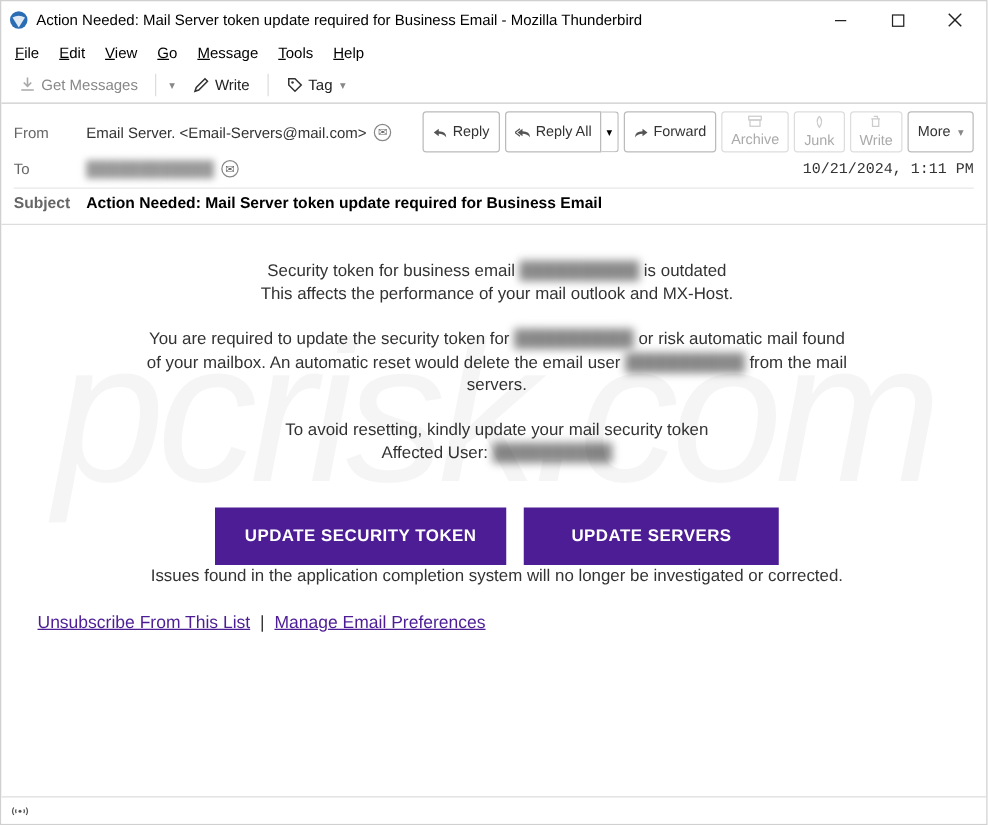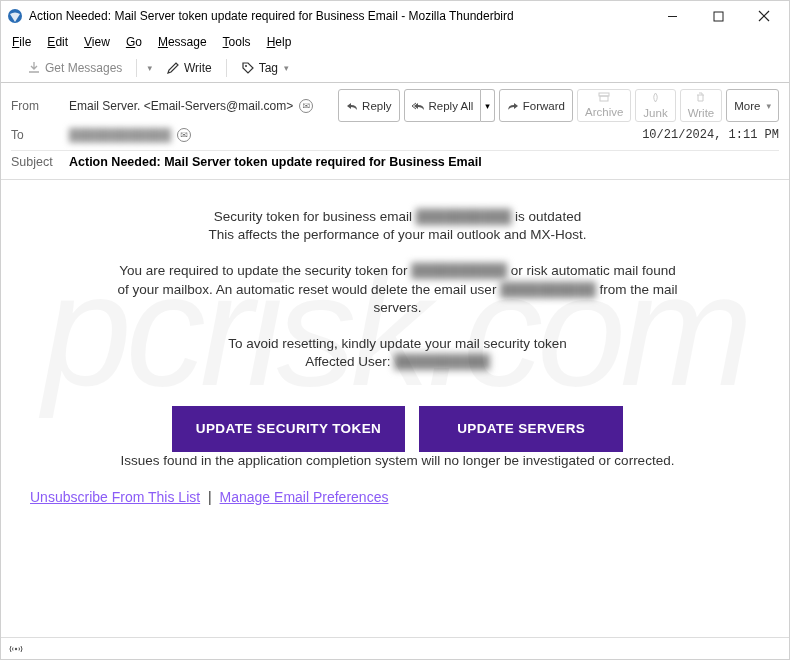--- a/index.html
+++ b/index.html
@@ -55,21 +55,21 @@
     font-size: 12px;
   }
   .menubar span { padding: 2px 7px; border-radius:3px; }
   .menubar span u { text-decoration: underline; }
 
   
   .toolbar {
     height: 30px;
     display:flex;
     align-items:center;
-    padding: 0 20px;
+    padding: 0 8px;
     gap: 8px;
     border-bottom: 1px solid #ccc;
   }
   .tb-btn {
     display:flex; align-items:center; gap:4px;
     color:#888;
     padding: 3px 6px;
     font-size:12px;
   }
   .tb-btn.active { color:#222; }
@@ -128,21 +128,21 @@
     background:#4c1d95;
     color:#fff;
     font-weight:bold;
     padding: 14px 24px;
     font-size:13.5px;
     letter-spacing:0.4px;
     min-width: 204px;
   }
   .footer-note { margin-top: 40px; font-size:13.5px; }
   .links-row { text-align:left; margin-top: 6px; font-size:14px; }
-  .links-row a { color:#8b5cf6; }
+  .links-row a { color:#4c1d95; }
   .links-sep { color:#333; padding: 0 4px; }
 
   
   .statusbar {
     position:absolute; bottom:0; left:0; right:0;
     height:22px; border-top:1px solid #ddd;
     display:flex;align-items:center;padding:0 8px;
     background:#fff;
     font-size:11px;color:#666;
   }
@@ -268,21 +268,21 @@
     </div>
   </div>
   <div class="hdr-row">
     <span class="hdr-label">To</span>
     <span class="hdr-value blur">████████████</span>
     <span class="contact-icon">✉</span>
     <span class="date-stamp">10/21/2024, 1:11 PM</span>
   </div>
   <div class="hr-thin"></div>
   <div class="hdr-row subject-row">
-    <span class="hdr-label" style="font-weight:normal;">Subject</span>
+    <span class="hdr-label" style="font-weight:bold;">Subject</span>
     <span>Action Needed: Mail Server token update required for Business Email</span>
   </div>
 </div>
 
 <div class="mailbody">
   <p>
     <span>Security token for business email </span><span class="body-blur">██████████</span><span> is outdated</span><br>
     <span>This affects the performance of your mail outlook and MX-Host.</span>
   </p>
   <p>

